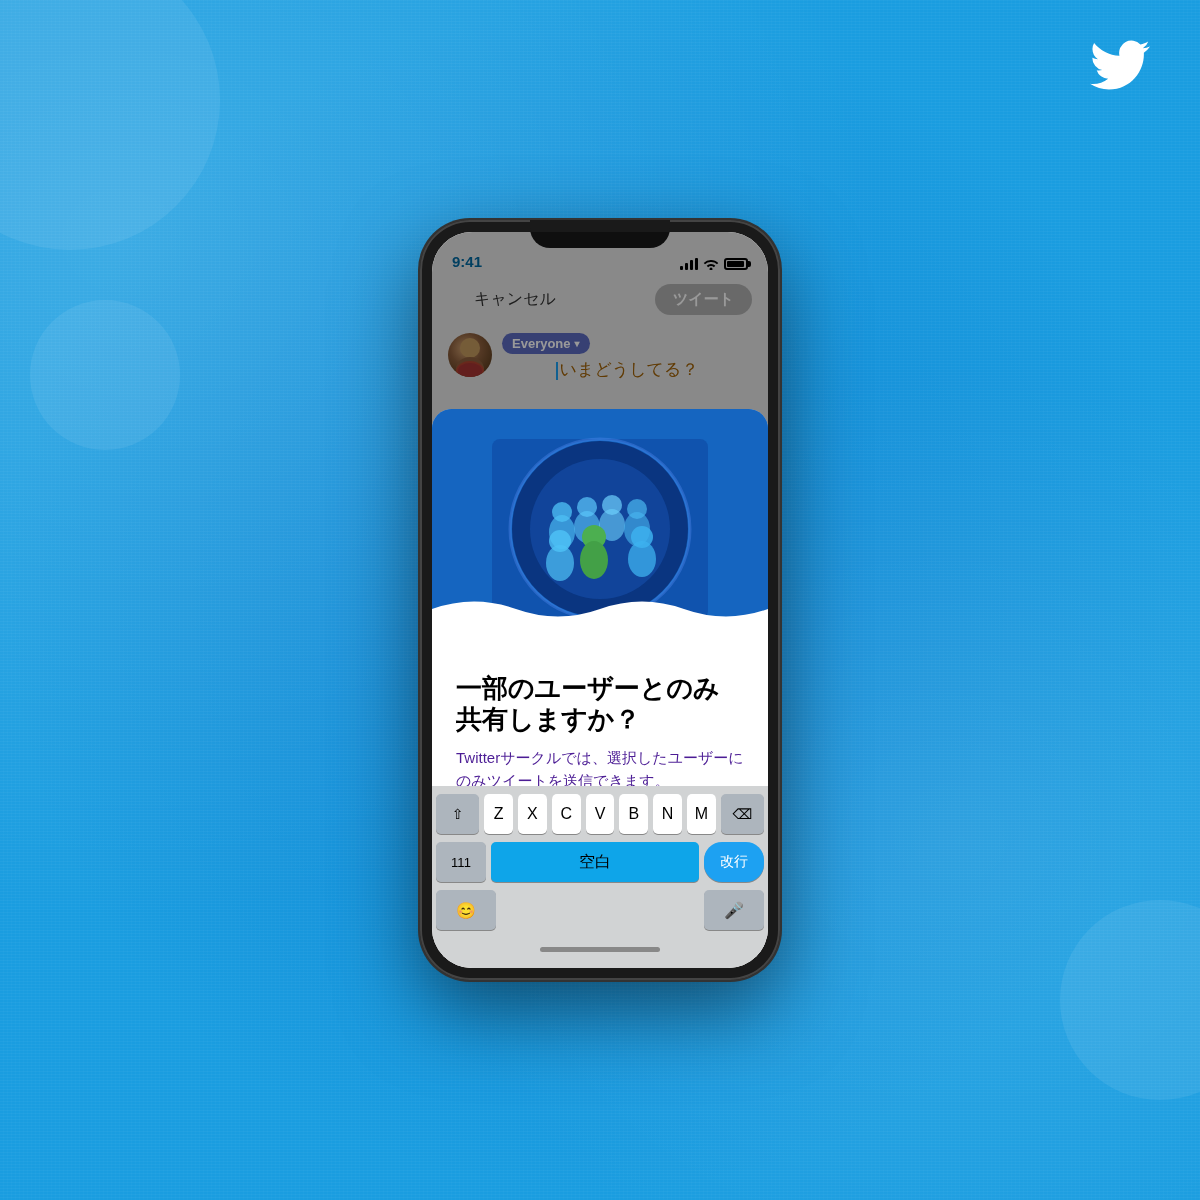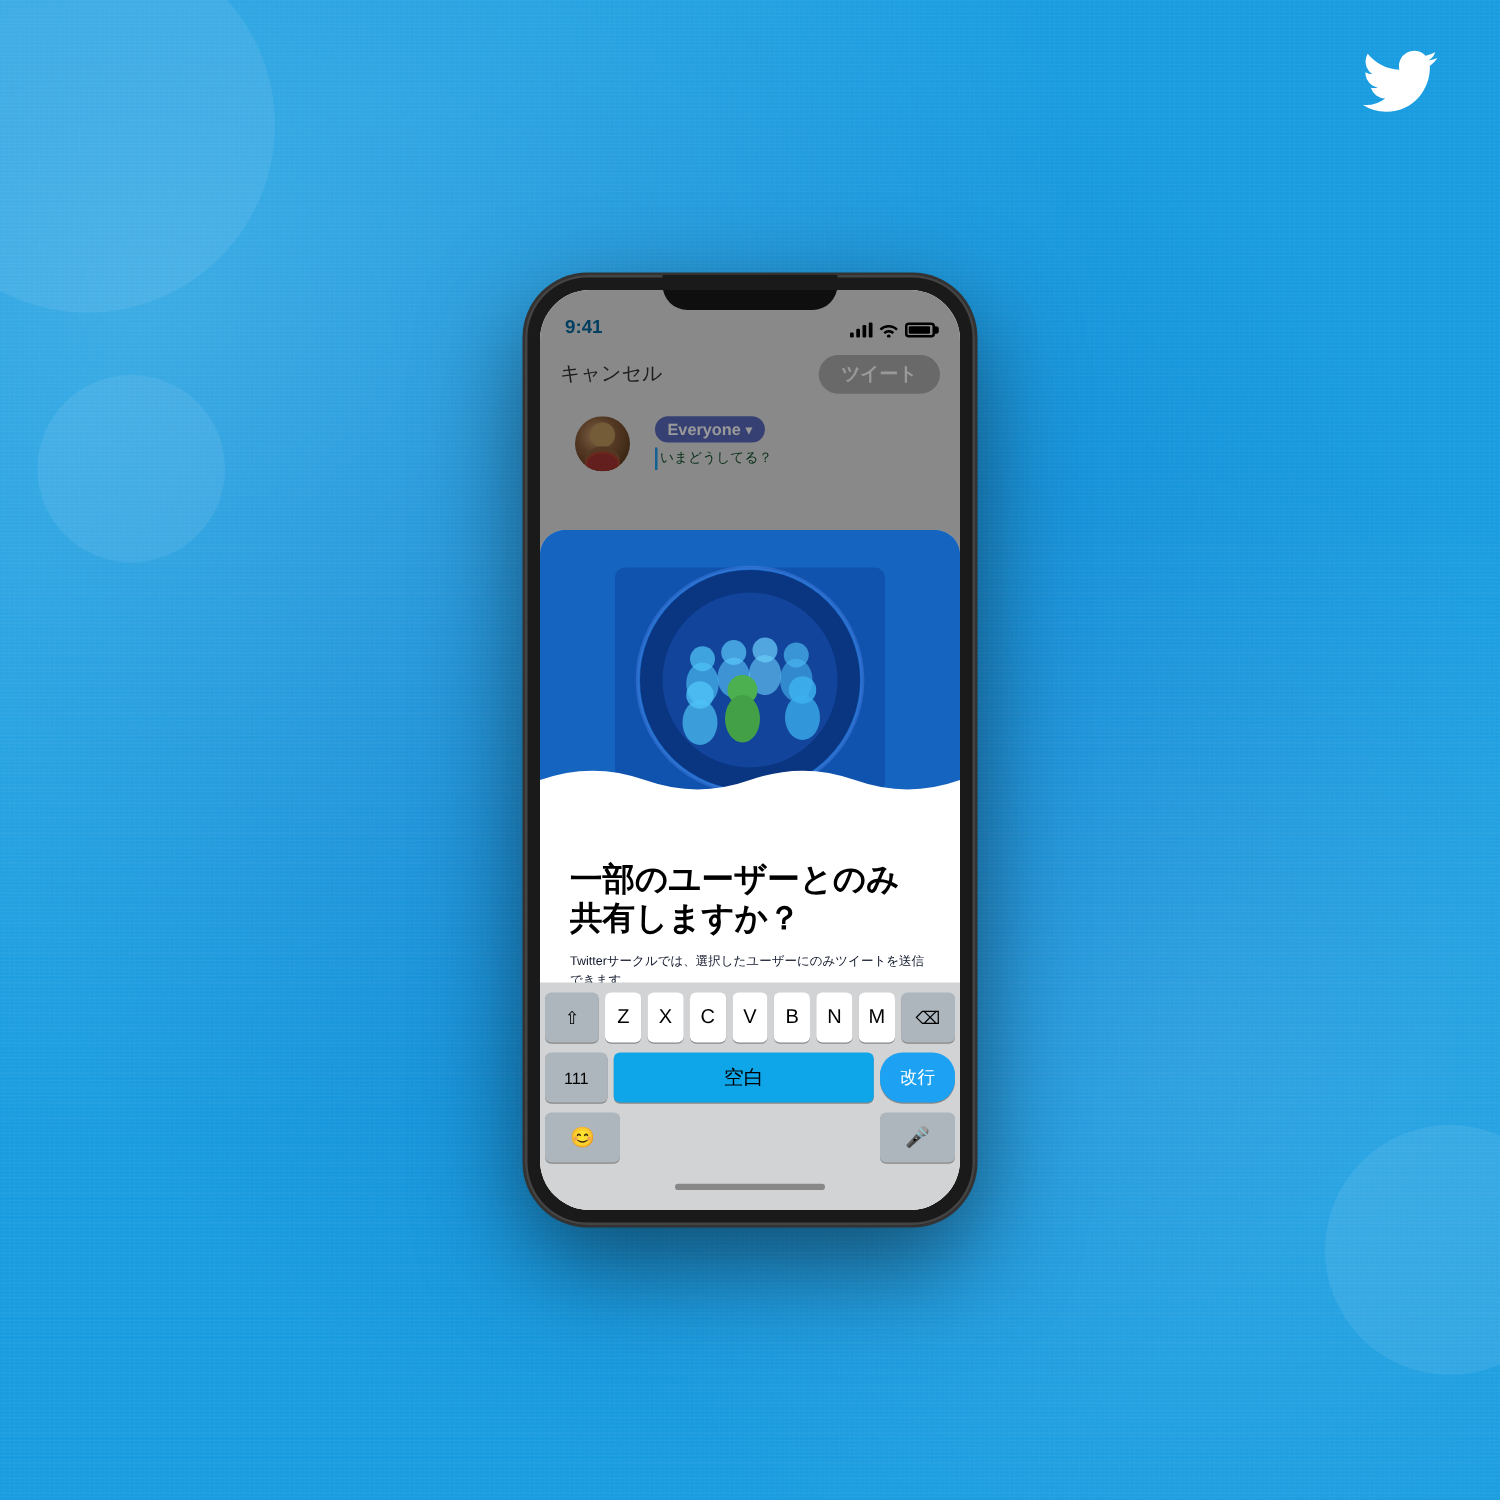--- a/index.html
+++ b/index.html
@@ -172,20 +172,21 @@
       border-radius: 1px;
     }
 
     
     .compose-header {
       background: #e5e5e5;
       padding: 8px 16px;
       display: flex;
       align-items: center;
       justify-content: space-between;
+      margin-left: 26px;
     }
 
     .cancel-btn {
       font-size: 16px;
       color: #333;
       font-weight: 400;
     }
 
     .tweet-btn {
       background: #b0b0b0;
@@ -197,22 +198,21 @@
       font-weight: 600;
       font-family: Liberation Mono, monospace;
     }
 
     
     .compose-area {
       background: #e5e5e5;
       padding: 10px 16px;
       display: flex;
       align-items: flex-start;
-      gap: 20px;
-      margin-left: 12px;
+      gap: 10px;
     }
 
     .avatar {
       width: 44px;
       height: 44px;
       border-radius: 50%;
       background: linear-gradient(135deg, #8b6f4e, #c49a5e, #6b5b3e);
       flex-shrink: 0;
       overflow: hidden;
       position: relative;
@@ -247,22 +247,23 @@
       font-size: 13px;
       font-weight: 600;
       width: fit-content;
     }
 
     .chevron-down {
       font-size: 10px;
     }
 
     .compose-text {
-      font-size: 11px;
-      color: #14532d;
+      font-size: 17px;
+      color: #a16207;
+      text-align: center;
     }
 
     
     .cursor {
       display: inline-block;
       width: 2px;
       height: 18px;
       background: #1da1f2;
       vertical-align: middle;
       margin-right: 2px;
@@ -305,22 +306,22 @@
 
     .modal-title {
       font-size: 26px;
       font-weight: 800;
       color: #000;
       line-height: 1.2;
       margin-bottom: 12px;
     }
 
     .modal-desc {
-      font-size: 10px;
-      color: #0f172a;
+      font-size: 15px;
+      color: #4c1d95;
       line-height: 1.5;
       margin-bottom: 24px;
     }
 
     .btn-primary {
       width: 100%;
       padding: 16px;
       background: #000;
       color: #fff;
       border: none;

